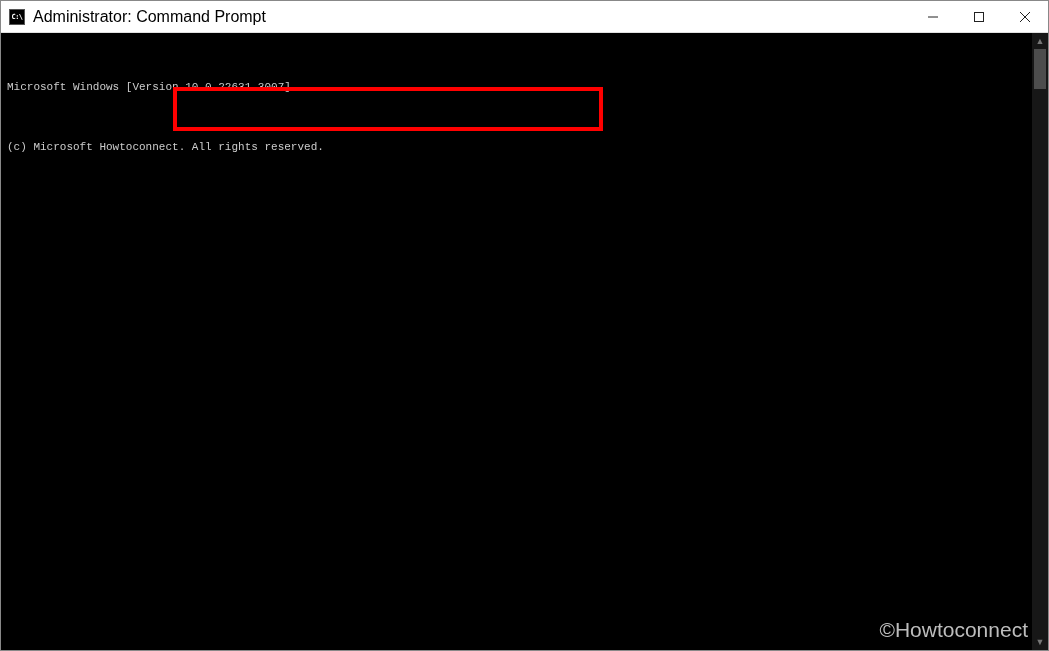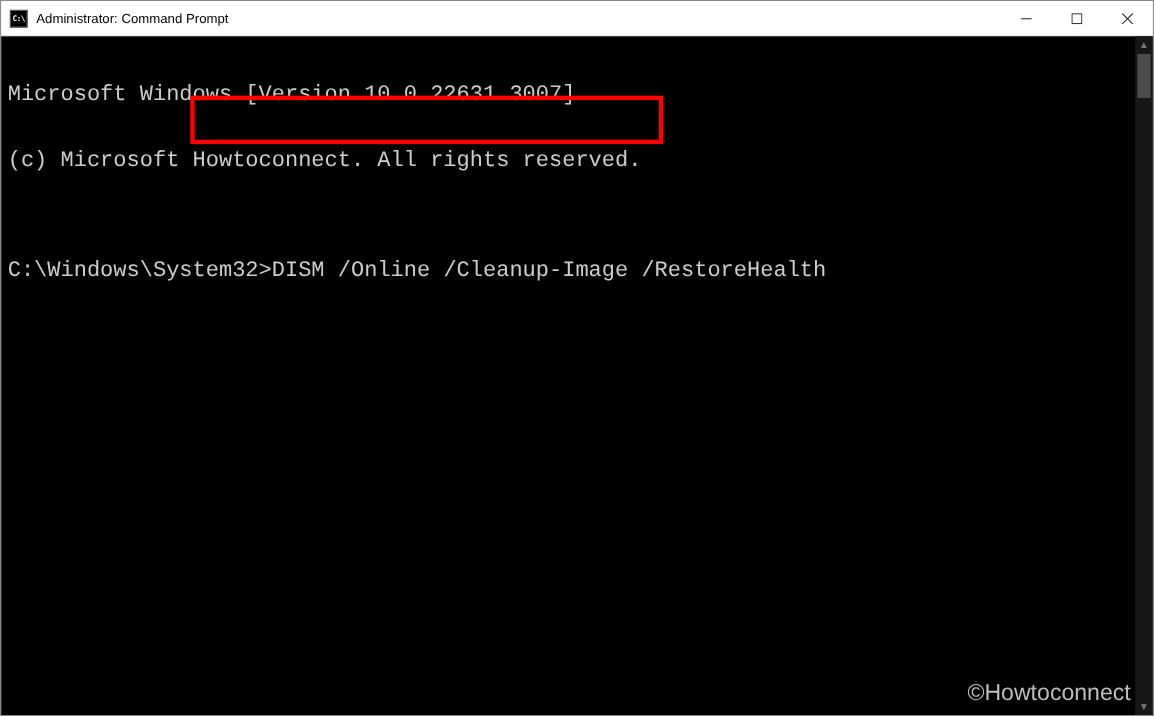--- a/index.html
+++ b/index.html
@@ -28,21 +28,21 @@
       justify-content: center;
       background: #000;
       color: #fff;
       font-size: 7px;
       font-family: monospace;
       font-weight: bold;
       border: 1px solid #555;
       letter-spacing: -0.5px;
     }
     .titlebar-title {
-      font-size: 12px;
+      font-size: 16px;
       color: #000;
       flex: 1;
     }
     .window-controls {
       display: flex;
       height: 100%;
     }
     .win-btn {
       width: 46px;
       height: 100%;
@@ -55,21 +55,21 @@
     .win-btn svg { width: 10px; height: 10px; }
     .terminal {
       position: absolute;
       top: 32px;
       left: 0;
       right: 0;
       bottom: 0;
       background: #000000;
       color: #cccccc;
       font-family: Consolas, "Courier New", monospace;
-      font-size: 20px;
+      font-size: 11px;
       line-height: 20px;
       padding: 4px 0 0 6px;
       white-space: pre;
       overflow: hidden;
     }
     .terminal-line { display: block; }
     .scrollbar {
       position: absolute;
       top: 32px;
       right: 0;
@@ -139,21 +139,20 @@
           <line x1="10" y1="0" x2="0" y2="10" stroke="#222" stroke-width="1"></line>
         </svg>
     </div>
   </div>
 </div>
 
 <div class="terminal">
   <span class="terminal-line">Microsoft Windows [Version 10.0.22631.3007]</span>
   <span class="terminal-line">(c) Microsoft Howtoconnect. All rights reserved.</span>
   <span class="terminal-line"></span>
-  <span class="terminal-line"><span>C:\Windows\System32&gt;</span><span>DISM /Online /Cleanup-Image /RestoreHealth</span></span>
 </div>
 
 <div class="scrollbar">
   <div class="scrollbar-arrow up">▲</div>
   <div class="scrollbar-thumb"></div>
   <div class="scrollbar-arrow down">▼</div>
 </div>
 
 <div class="highlight-box"></div>
 

